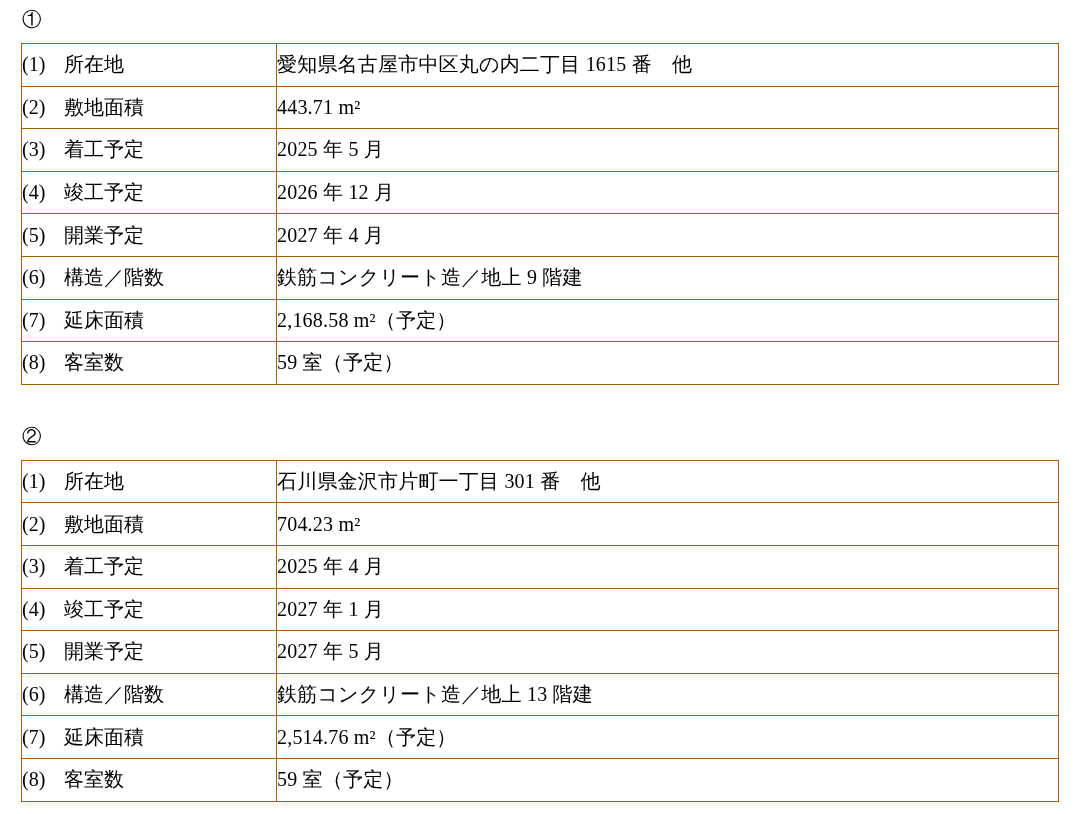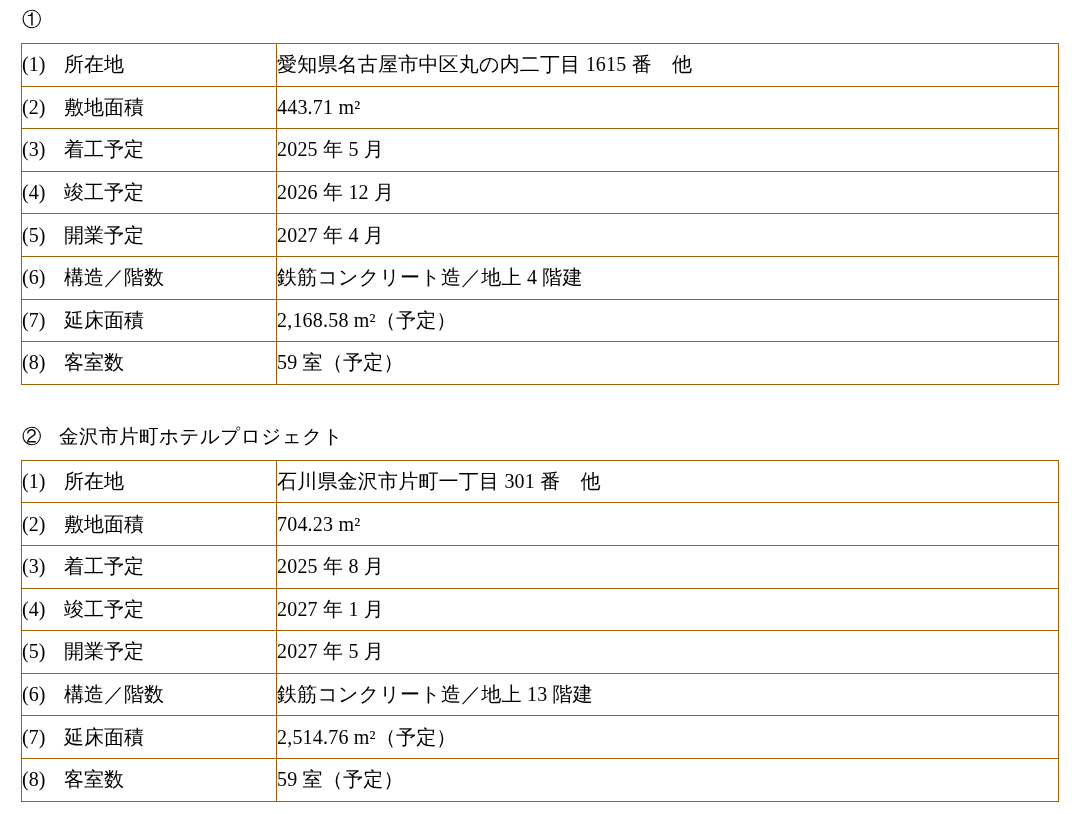--- a/index.html
+++ b/index.html
@@ -86,52 +86,51 @@
         <tr>
           <td class="cell-label"><span class="row-no">(4)</span><span>竣工予定</span></td>
           <td class="cell-value">2026 年 12 月</td>
         </tr>
         <tr>
           <td class="cell-label"><span class="row-no">(5)</span><span>開業予定</span></td>
           <td class="cell-value">2027 年 4 月</td>
         </tr>
         <tr>
           <td class="cell-label"><span class="row-no">(6)</span><span>構造／階数</span></td>
-          <td class="cell-value">鉄筋コンクリート造／地上 4 階建</td>
+          <td class="cell-value">鉄筋コンクリート造／地上 9 階建</td>
         </tr>
         <tr>
           <td class="cell-label"><span class="row-no">(7)</span><span>延床面積</span></td>
           <td class="cell-value">2,168.58 m²（予定）</td>
         </tr>
         <tr>
           <td class="cell-label"><span class="row-no">(8)</span><span>客室数</span></td>
           <td class="cell-value">59 室（予定）</td>
         </tr>
       </tbody>
     </table>
   </div>
 
   <div class="section section-2">
     <h2 class="section-title">
       <span class="marker">②</span>
-      <span class="title-text">金沢市片町ホテルプロジェクト</span>
     </h2>
     <table class="project-table">
       <tbody>
         <tr>
           <td class="cell-label"><span class="row-no">(1)</span><span>所在地</span></td>
           <td class="cell-value">石川県金沢市片町一丁目 301 番　他</td>
         </tr>
         <tr>
           <td class="cell-label"><span class="row-no">(2)</span><span>敷地面積</span></td>
           <td class="cell-value">704.23 m²</td>
         </tr>
         <tr>
           <td class="cell-label"><span class="row-no">(3)</span><span>着工予定</span></td>
-          <td class="cell-value">2025 年 8 月</td>
+          <td class="cell-value">2025 年 4 月</td>
         </tr>
         <tr>
           <td class="cell-label"><span class="row-no">(4)</span><span>竣工予定</span></td>
           <td class="cell-value">2027 年 1 月</td>
         </tr>
         <tr>
           <td class="cell-label"><span class="row-no">(5)</span><span>開業予定</span></td>
           <td class="cell-value">2027 年 5 月</td>
         </tr>
         <tr>

